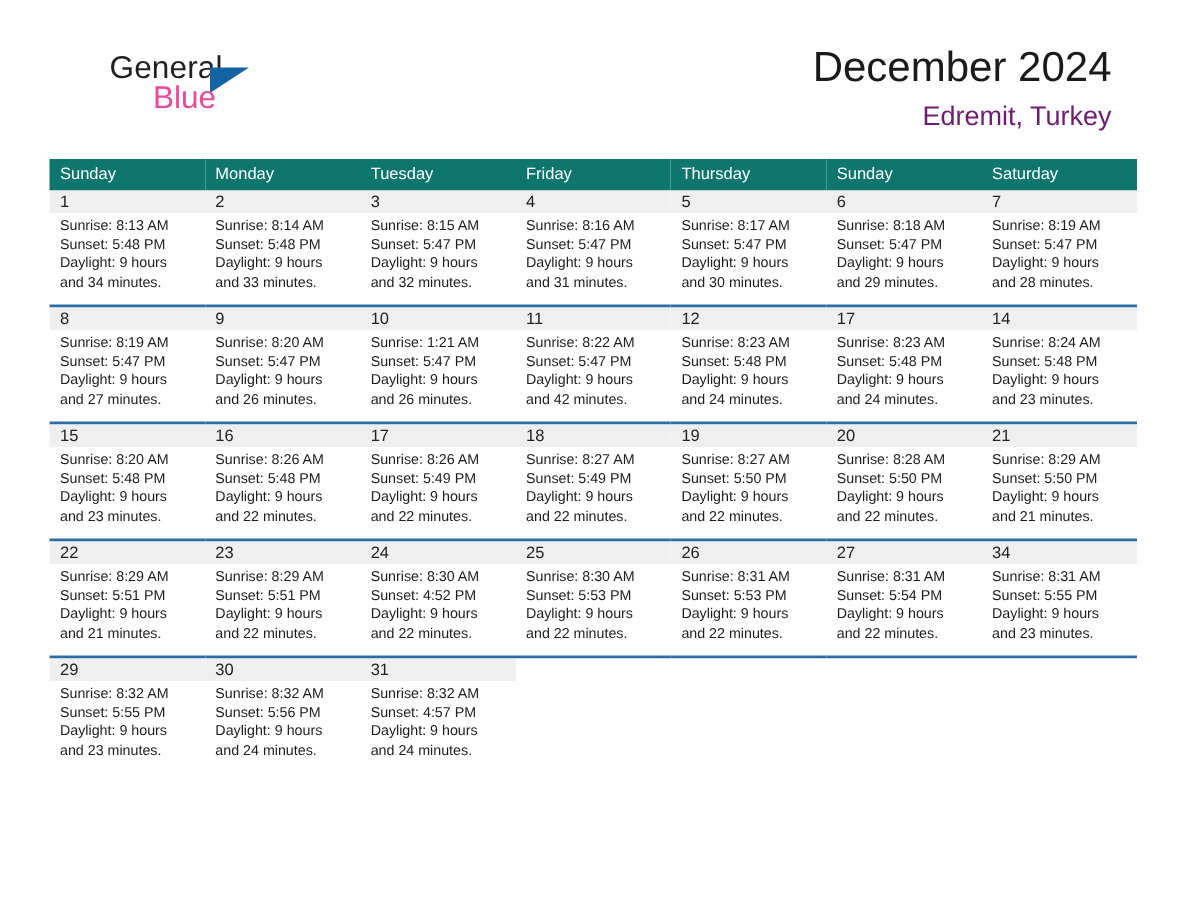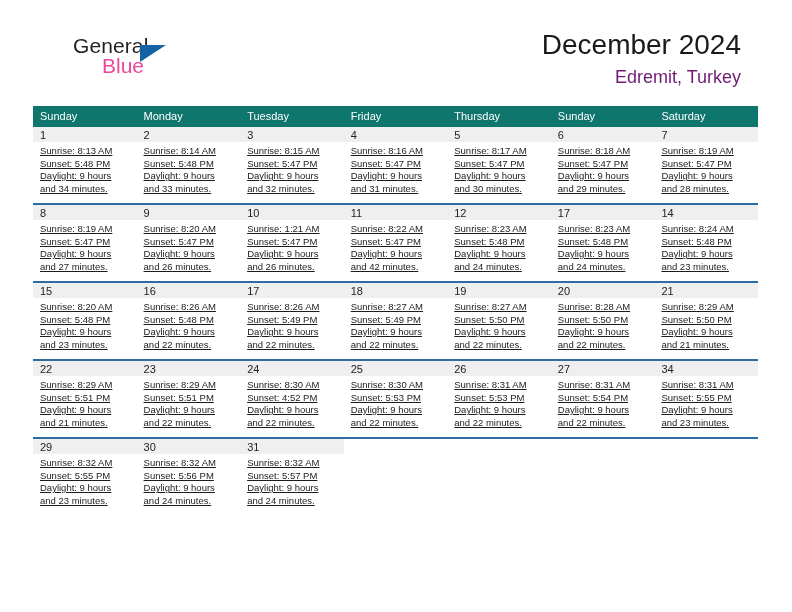--- a/index.html
+++ b/index.html
@@ -134,21 +134,20 @@
     box-sizing: border-box;
   }
   .daynum-strip.empty {
     background: #ffffff;
   }
   .cell-lines {
     padding: 3px 4px 0 7px;
     font-size: 9.5px;
     line-height: 12.6px;
     color: #1c1c1c;
-    text-decoration: underline;
   }
   .cell-lines div {
     white-space: nowrap;
   }
 </style>
 </head>
 <body>
 
 <div class="page">
 
@@ -522,21 +521,21 @@
             <div>Daylight: 9 hours</div>
             <div>and 24 minutes.</div>
           </div>
         </div>
           </td>
         <td>
             <div class="cell-inner">
           <div class="daynum-strip">31</div>
           <div class="cell-lines">
             <div>Sunrise: 8:32 AM</div>
-            <div>Sunset: 5:57 PM</div>
+            <div>Sunset: 4:57 PM</div>
             <div>Daylight: 9 hours</div>
             <div>and 24 minutes.</div>
           </div>
         </div>
           </td>
         <td>
             <div class="cell-inner">
           <div class="daynum-strip empty"></div>
         </div>
           </td>

